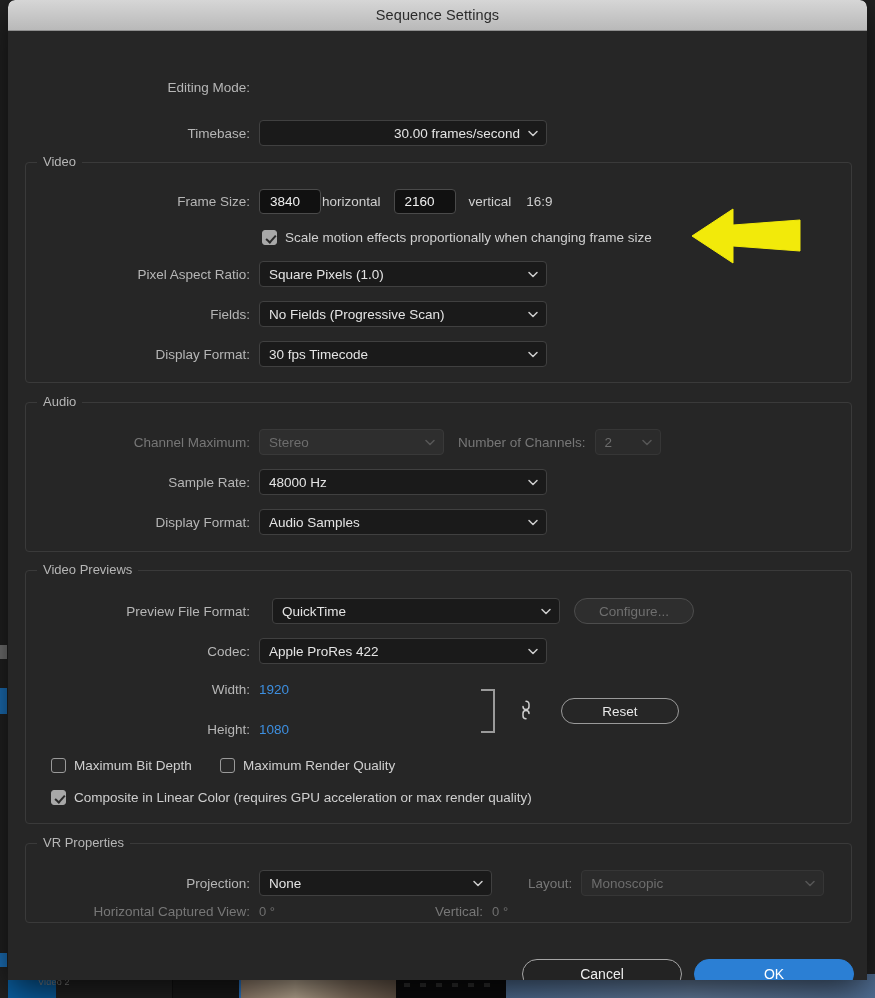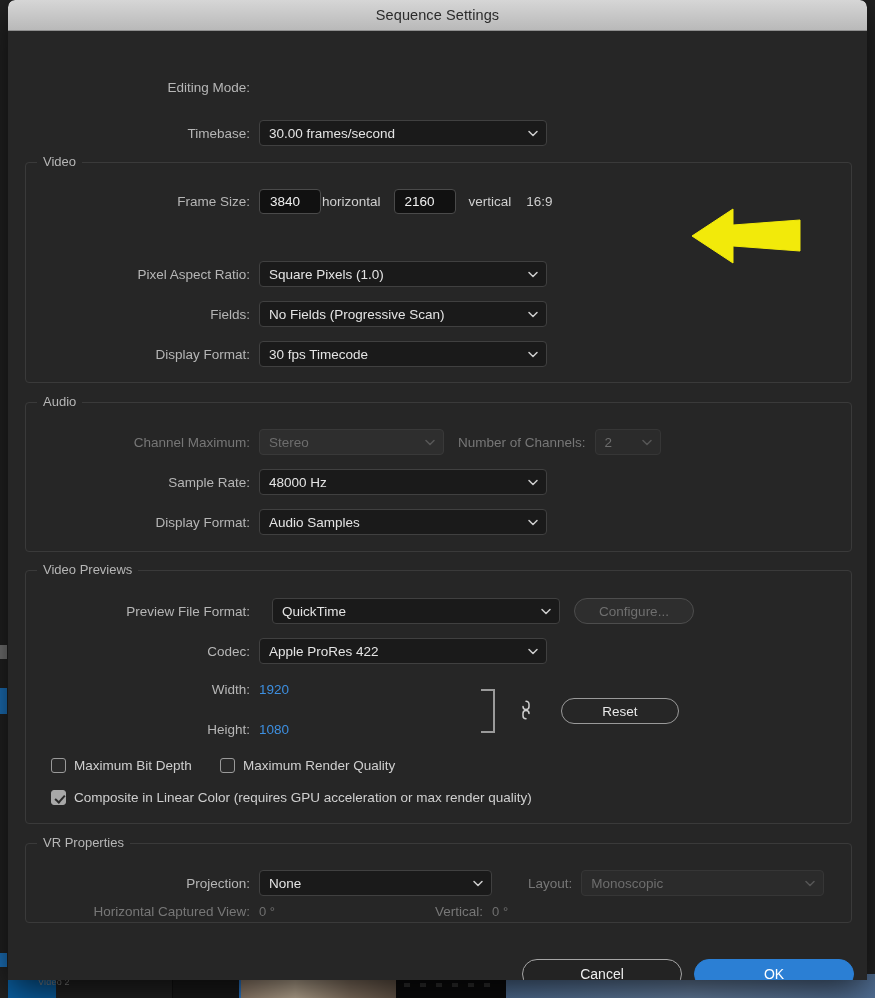--- a/index.html
+++ b/index.html
@@ -327,21 +327,21 @@
   </div>
 
   <div id="dialog-body">
 
     <div class="row" style="left:0; top:49px; width:545px;">
       <div class="lbl" style="width:242px; margin-right:9px;">Editing Mode:</div>
     </div>
 
     <div class="row" style="left:0; top:89px; width:545px;">
       <div class="lbl" style="width:242px; margin-right:9px;">Timebase:</div>
-      <div class="select" style="width:288px;">
+      <div class="select" style="width:288px;text-align:right;">
         <span class="val">30.00  frames/second</span>
         <svg class="chev" viewBox="0 0 14 14">
             <path d="M3 5.5 L7 9.5 L11 5.5" fill="none" stroke="#cfcfcf" stroke-width="1.5" stroke-linecap="round" stroke-linejoin="round"></path>
           </svg>
       </div>
     </div>
 
     <div class="group" style="left:17px; top:131px; width:827px; height:221px;padding-left:20px;">
       <span class="group-title">Video</span>
     </div>
@@ -352,20 +352,24 @@
         <span>3840</span>
       </div>
       <span class="plainval" style="margin-left:1px;">horizontal</span>
       <div class="numfield" style="width:62px; margin-left:13px;">
         <span>2160</span>
       </div>
       <span class="plainval" style="margin-left:13px;">vertical</span>
       <span class="plainval" style="margin-left:15px;">16:9</span>
     </div>
 
+    <div class="cbrow" style="left:254px; top:199px;">
+      <span class="cbox on"></span>
+      <span class="cblabel">Scale motion effects proportionally when changing frame size</span>
+    </div>
 
     <div class="row" style="left:0; top:230px; width:545px;">
       <div class="lbl" style="width:242px; margin-right:9px;">Pixel Aspect Ratio:</div>
       <div class="select" style="width:288px;">
         <span class="val">Square Pixels (1.0)</span>
         <svg class="chev" viewBox="0 0 14 14">
             <path d="M3 5.5 L7 9.5 L11 5.5" fill="none" stroke="#cfcfcf" stroke-width="1.5" stroke-linecap="round" stroke-linejoin="round"></path>
           </svg>
       </div>
     </div>

